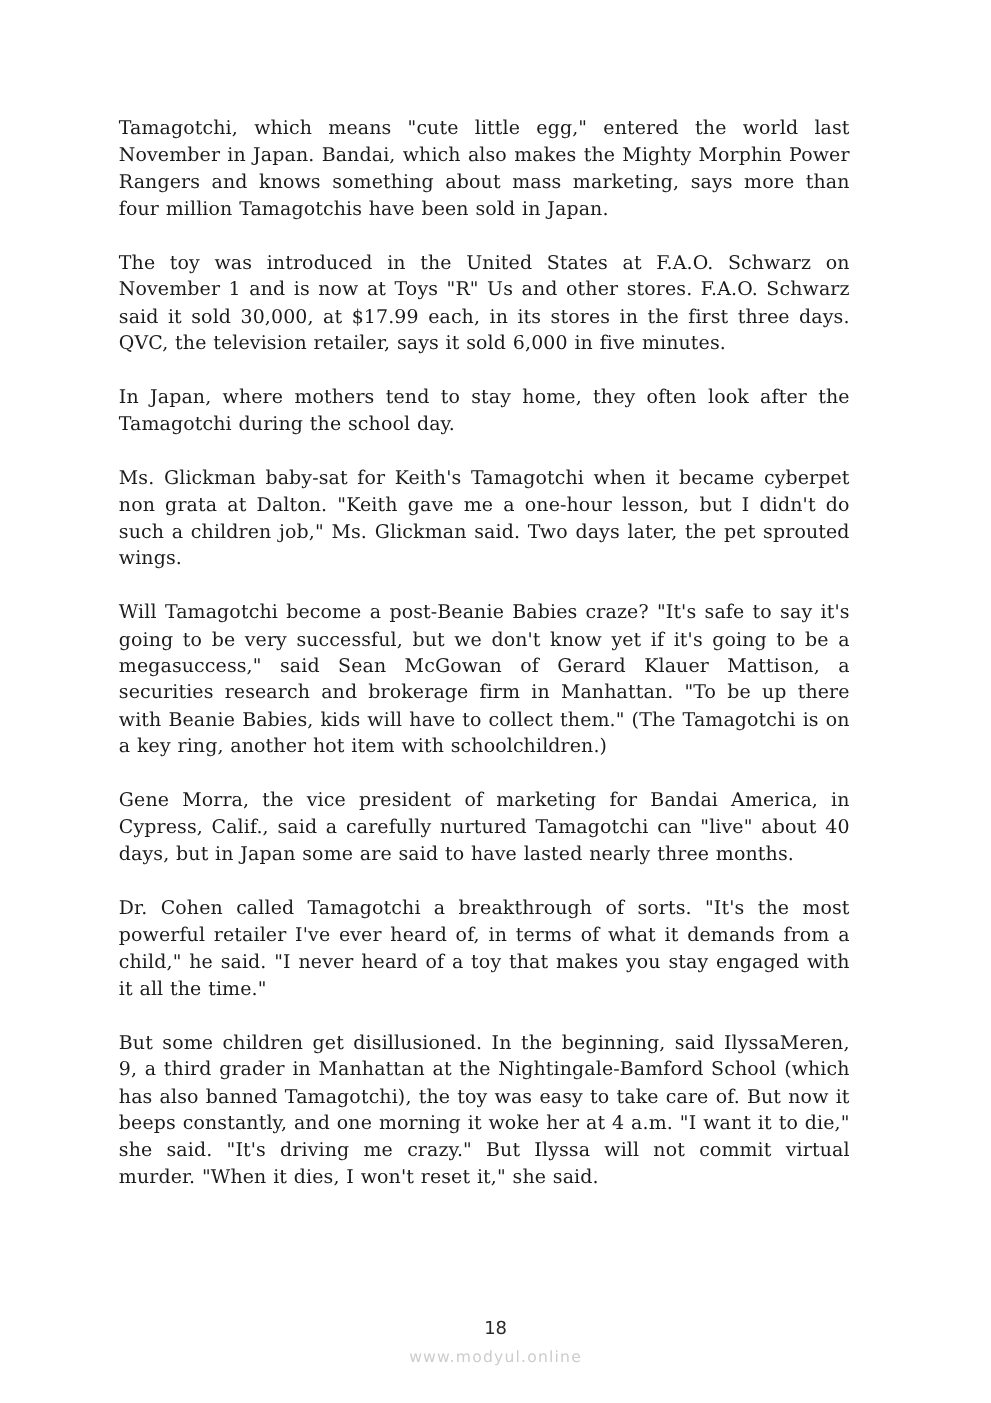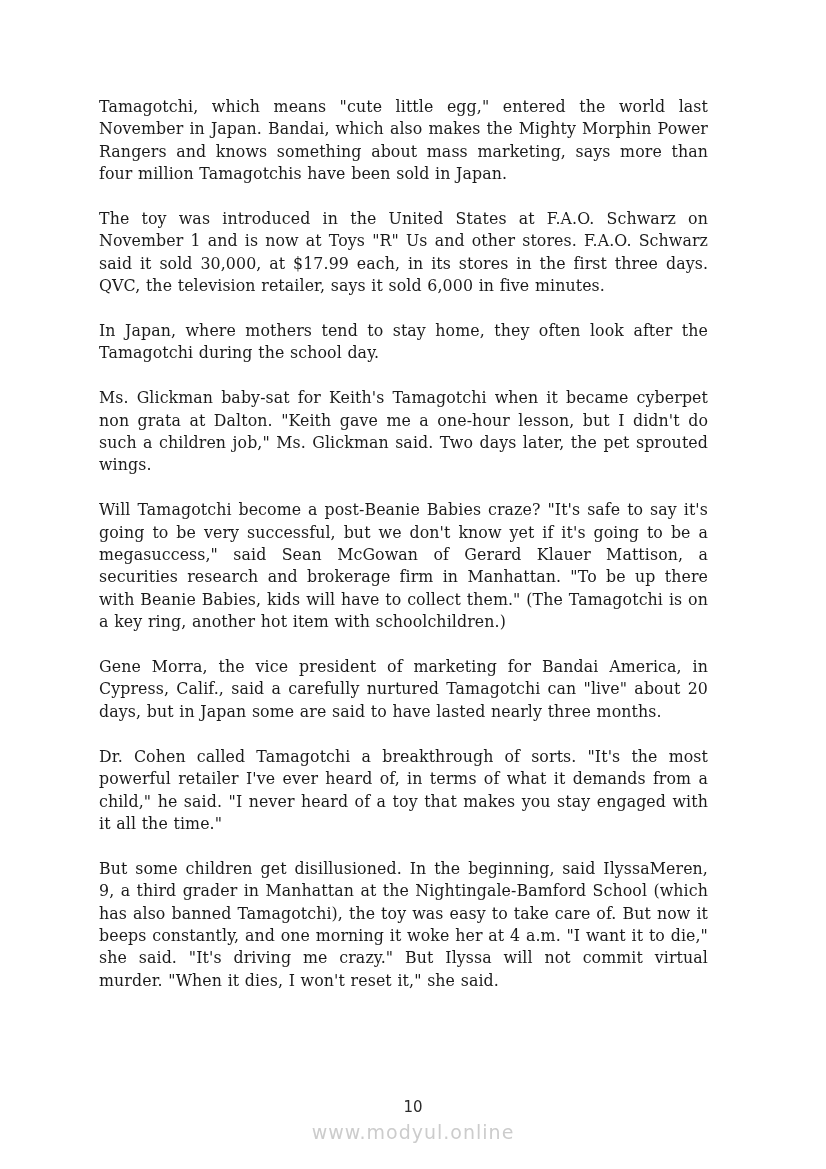--- a/index.html
+++ b/index.html
@@ -41,38 +41,38 @@
     display: block;
     font-family: "DejaVu Sans", "Liberation Sans", sans-serif;
     font-size: 15px;
     line-height: 18px;
     color: #2a2a2a;
   }
   .watermark {
     display: block;
     margin-top: 6px;
     font-family: "DejaVu Sans", "Liberation Sans", sans-serif;
-    font-size: 19px;
+    font-size: 13px;
     line-height: 20px;
     letter-spacing: 1px;
     color: #cccccc;
   }
 </style>
 </head>
 <body>
 
 <div class="page">
   <div class="content">
     <p>Tamagotchi, which means "cute little egg," entered the world last November in Japan. Bandai, which also makes the Mighty Morphin Power Rangers and knows something about mass marketing, says more than four million Tamagotchis have been sold in Japan.</p>
     <p>The toy was introduced in the United States at F.A.O. Schwarz on November 1 and is now at Toys "R" Us and other stores. F.A.O. Schwarz said it sold 30,000, at $17.99 each, in its stores in the first three days. QVC, the television retailer, says it sold 6,000 in five minutes.</p>
     <p>In Japan, where mothers tend to stay home, they often look after the Tamagotchi during the school day.</p>
     <p>Ms. Glickman baby-sat for Keith's Tamagotchi when it became cyberpet non grata at Dalton. "Keith gave me a one-hour lesson, but I didn't do such a children job," Ms. Glickman said. Two days later, the pet sprouted wings.</p>
     <p>Will Tamagotchi become a post-Beanie Babies craze? "It's safe to say it's going to be very successful, but we don't know yet if it's going to be a megasuccess," said Sean McGowan of Gerard Klauer Mattison, a securities research and brokerage firm in Manhattan. "To be up there with Beanie Babies, kids will have to collect them." (The Tamagotchi is on a key ring, another hot item with schoolchildren.)</p>
-    <p>Gene Morra, the vice president of marketing for Bandai America, in Cypress, Calif., said a carefully nurtured Tamagotchi can "live" about 20 days, but in Japan some are said to have lasted nearly three months.</p>
+    <p>Gene Morra, the vice president of marketing for Bandai America, in Cypress, Calif., said a carefully nurtured Tamagotchi can "live" about 40 days, but in Japan some are said to have lasted nearly three months.</p>
     <p>Dr. Cohen called Tamagotchi a breakthrough of sorts. "It's the most powerful retailer I've ever heard of, in terms of what it demands from a child," he said. "I never heard of a toy that makes you stay engaged with it all the time."</p>
     <p>But some children get disillusioned. In the beginning, said IlyssaMeren, 9, a third grader in Manhattan at the Nightingale-Bamford School (which has also banned Tamagotchi), the toy was easy to take care of. But now it beeps constantly, and one morning it woke her at 4 a.m. "I want it to die," she said. "It's driving me crazy." But Ilyssa will not commit virtual murder. "When it dies, I won't reset it," she said.</p>
   </div>
 
   <div class="footer">
-    <span class="page-number">10</span>
+    <span class="page-number">18</span>
     <span class="watermark">www.modyul.online</span>
   </div>
 </div>
 
 </body></html>

